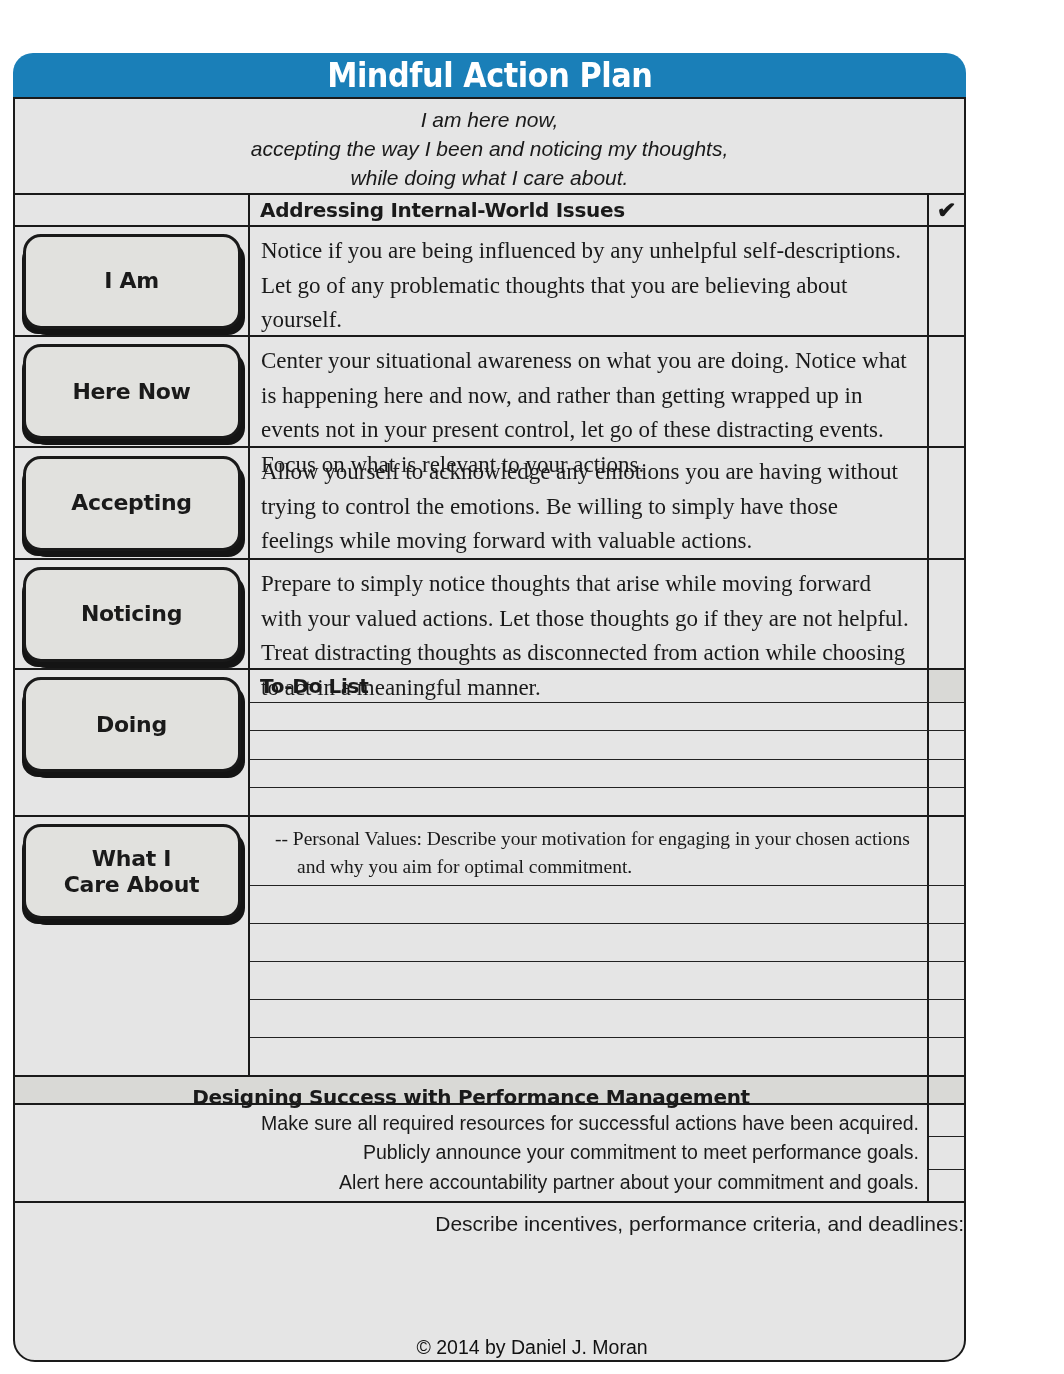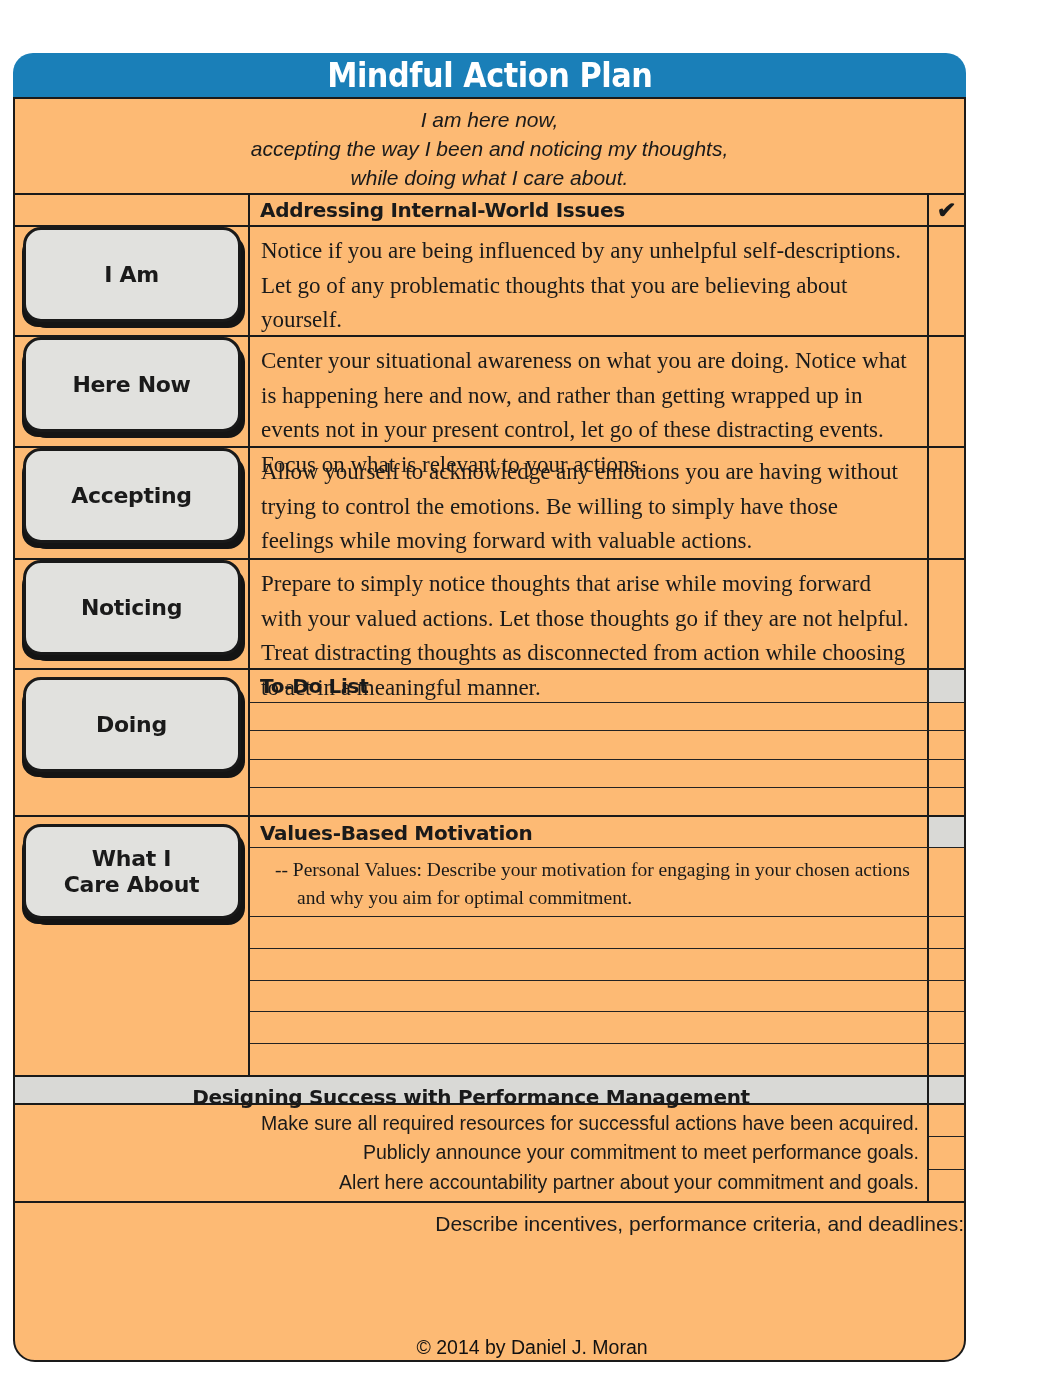--- a/index.html
+++ b/index.html
@@ -21,30 +21,30 @@
     border-radius:20px 20px 0 0;
     display:flex;align-items:center;justify-content:center;
   }
   .blue .t{
     color:#fff;font-family:"DejaVu Sans",sans-serif;font-weight:bold;
     font-size:33px;letter-spacing:-0.5px;transform:scaleX(0.92);
   }
   
   .tbody{
     border:2.5px solid var(--ink);border-top:2px solid var(--ink);
-    border-radius:0 0 22px 22px;overflow:hidden;background:#fdba74;
+    border-radius:0 0 22px 22px;overflow:hidden;background:#e5e5e5;
   }
   .sub{
     height:96px;border-bottom:2.5px solid var(--ink);
     text-align:center;font-style:italic;font-size:21px;line-height:29px;
     padding-top:6px;transform-origin:top center;
   }
   
   .flexrow{display:flex;}
-  .cell-left{width:235px;flex:none;border-right:2px solid var(--ink);display:flex;align-items:flex-start;justify-content:center;}
+  .cell-left{width:235px;flex:none;border-right:2px solid var(--ink);display:flex;align-items:center;justify-content:center;}
   .cell-mid{flex:1;min-width:0;}
   .cell-chk{width:37px;flex:none;border-left:2px solid var(--ink);display:flex;align-items:center;justify-content:center;}
   
   .hdr-row{height:32px;border-bottom:2.5px solid var(--ink);}
   .hdr-title{
     font-family:"DejaVu Sans",sans-serif;font-weight:bold;font-size:20px;
     padding:3px 0 0 10px;white-space:nowrap;letter-spacing:-0.3px;
   }
   .check-glyph{font-size:23px;font-weight:bold;transform:rotate(3deg);}
   
@@ -216,26 +216,20 @@
     </div>
 
     <div class="flexrow sec sec-values">
       <div class="cell-left">
         <div class="btn">
           <span>What I</span>
           <span>Care About</span>
         </div>
       </div>
       <div class="subcol">
-        <div class="sub-hdr values-h">
-          <div class="cell-mid">
-            <div class="hdr-title">Values-Based Motivation</div>
-          </div>
-          <div class="cell-chk sub-chk-gray"></div>
-        </div>
         <div class="prompt-row">
           <div class="prompt-text">
             <div class="l1">-- Personal Values: Describe your motivation for engaging in your chosen actions</div>
             <div class="l2">and why you aim for optimal commitment.</div>
           </div>
           <div class="br-chk"></div>
         </div>
         <div class="blank-rows">
           <div class="blank-row">
             <div class="br-mid"></div>

